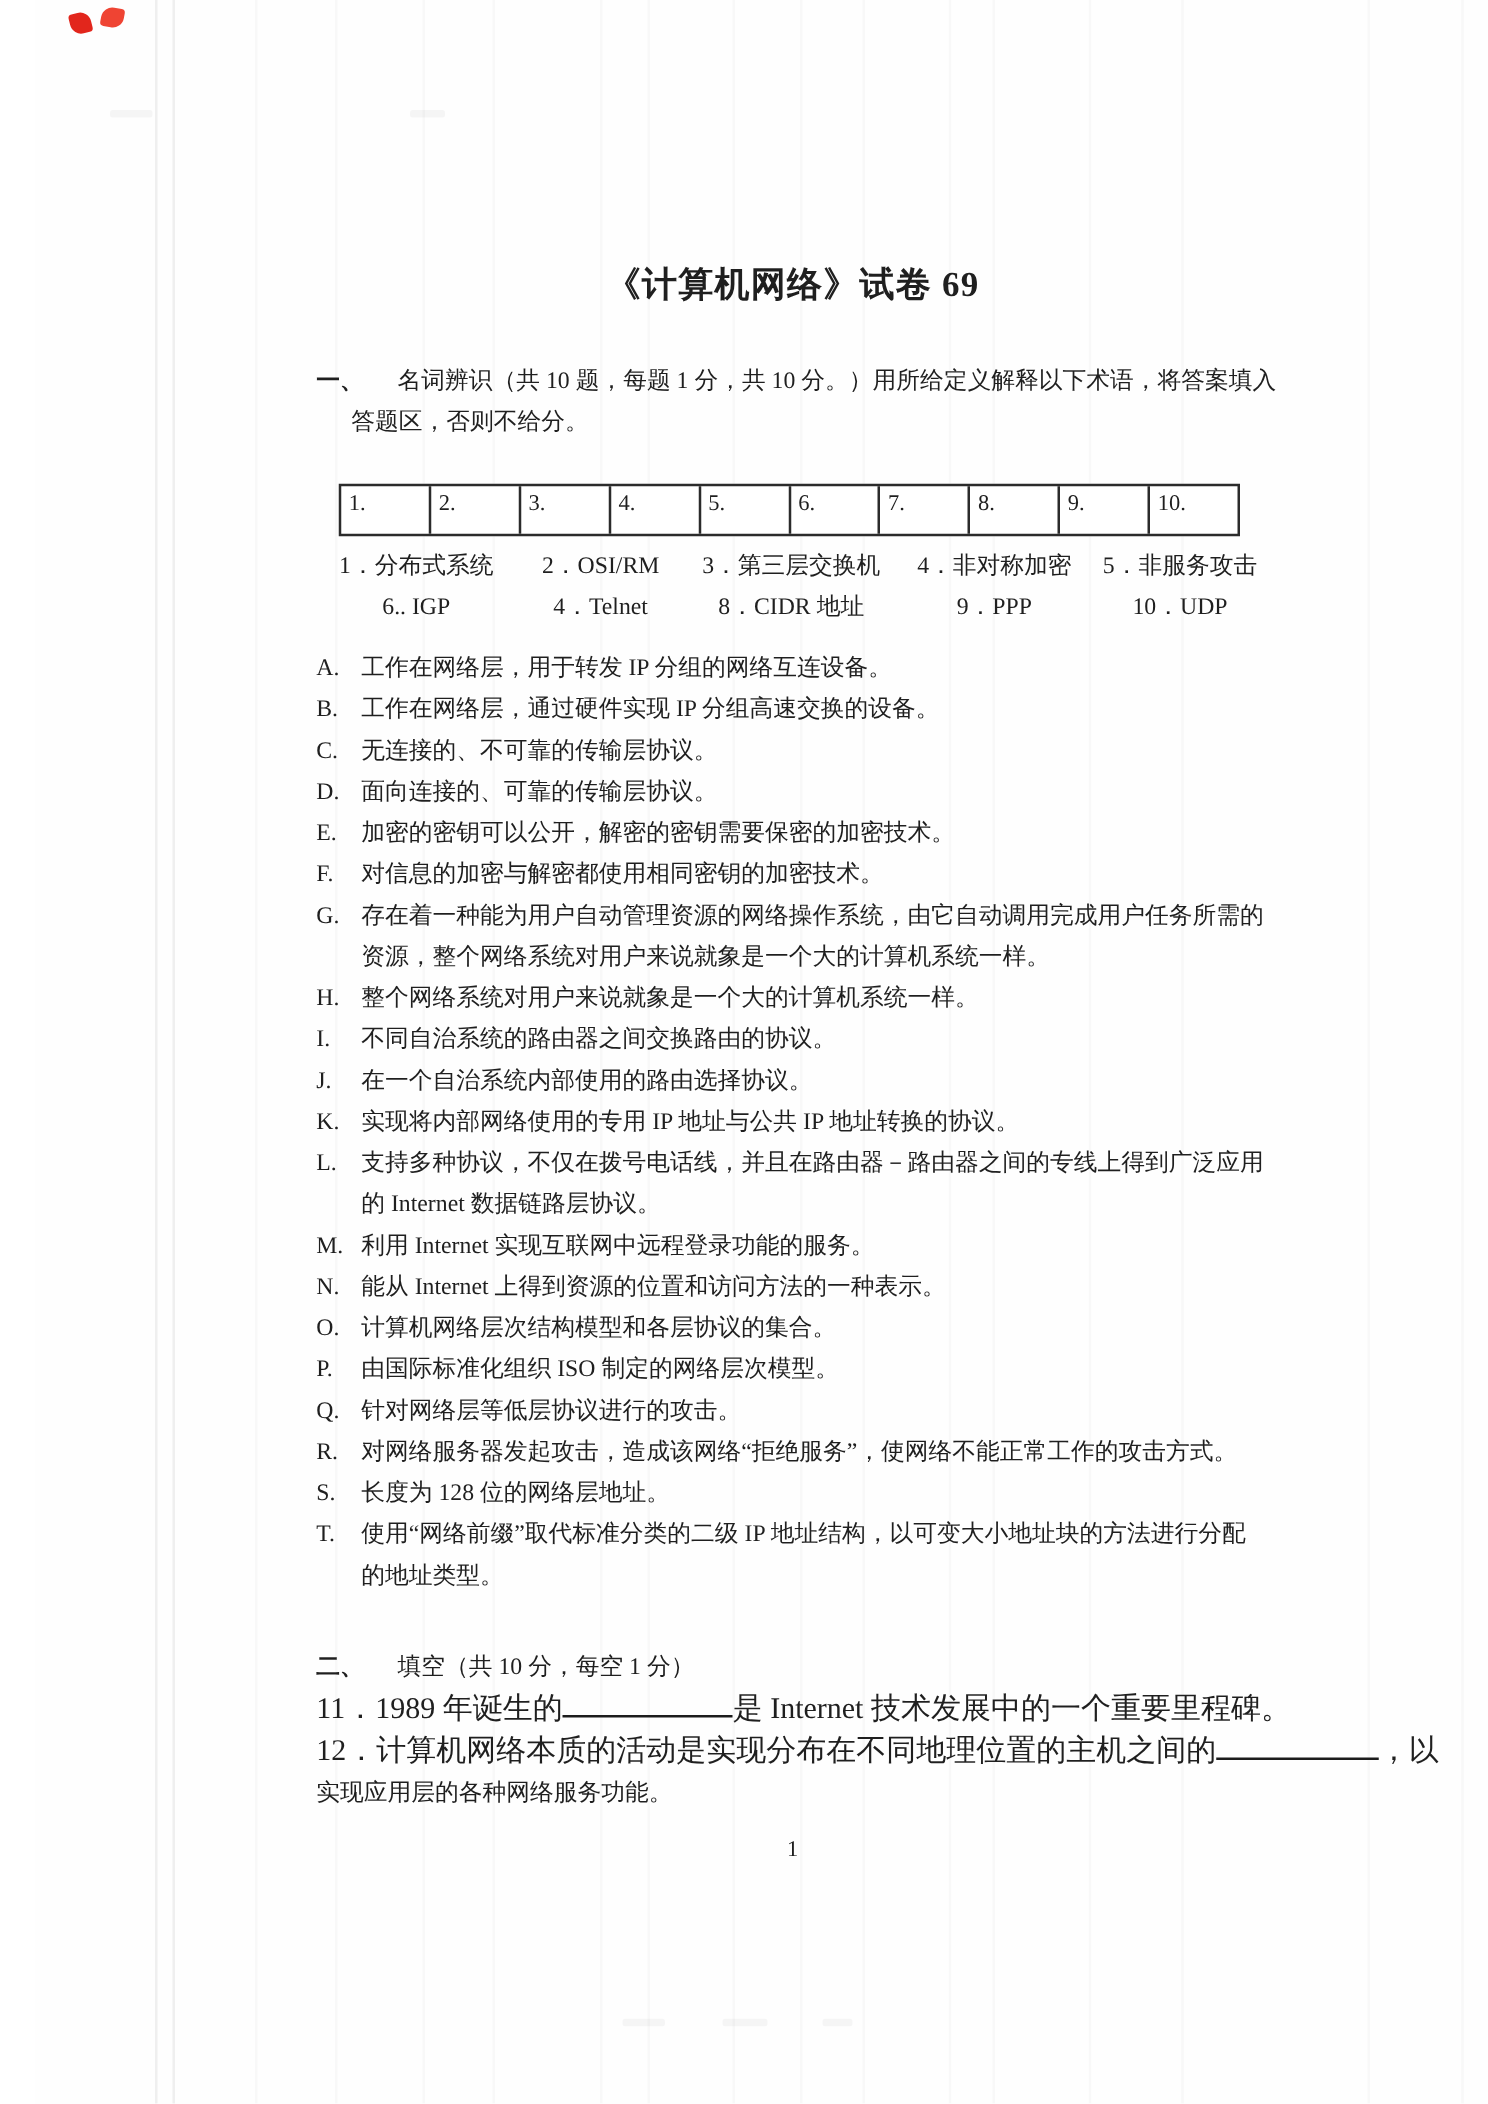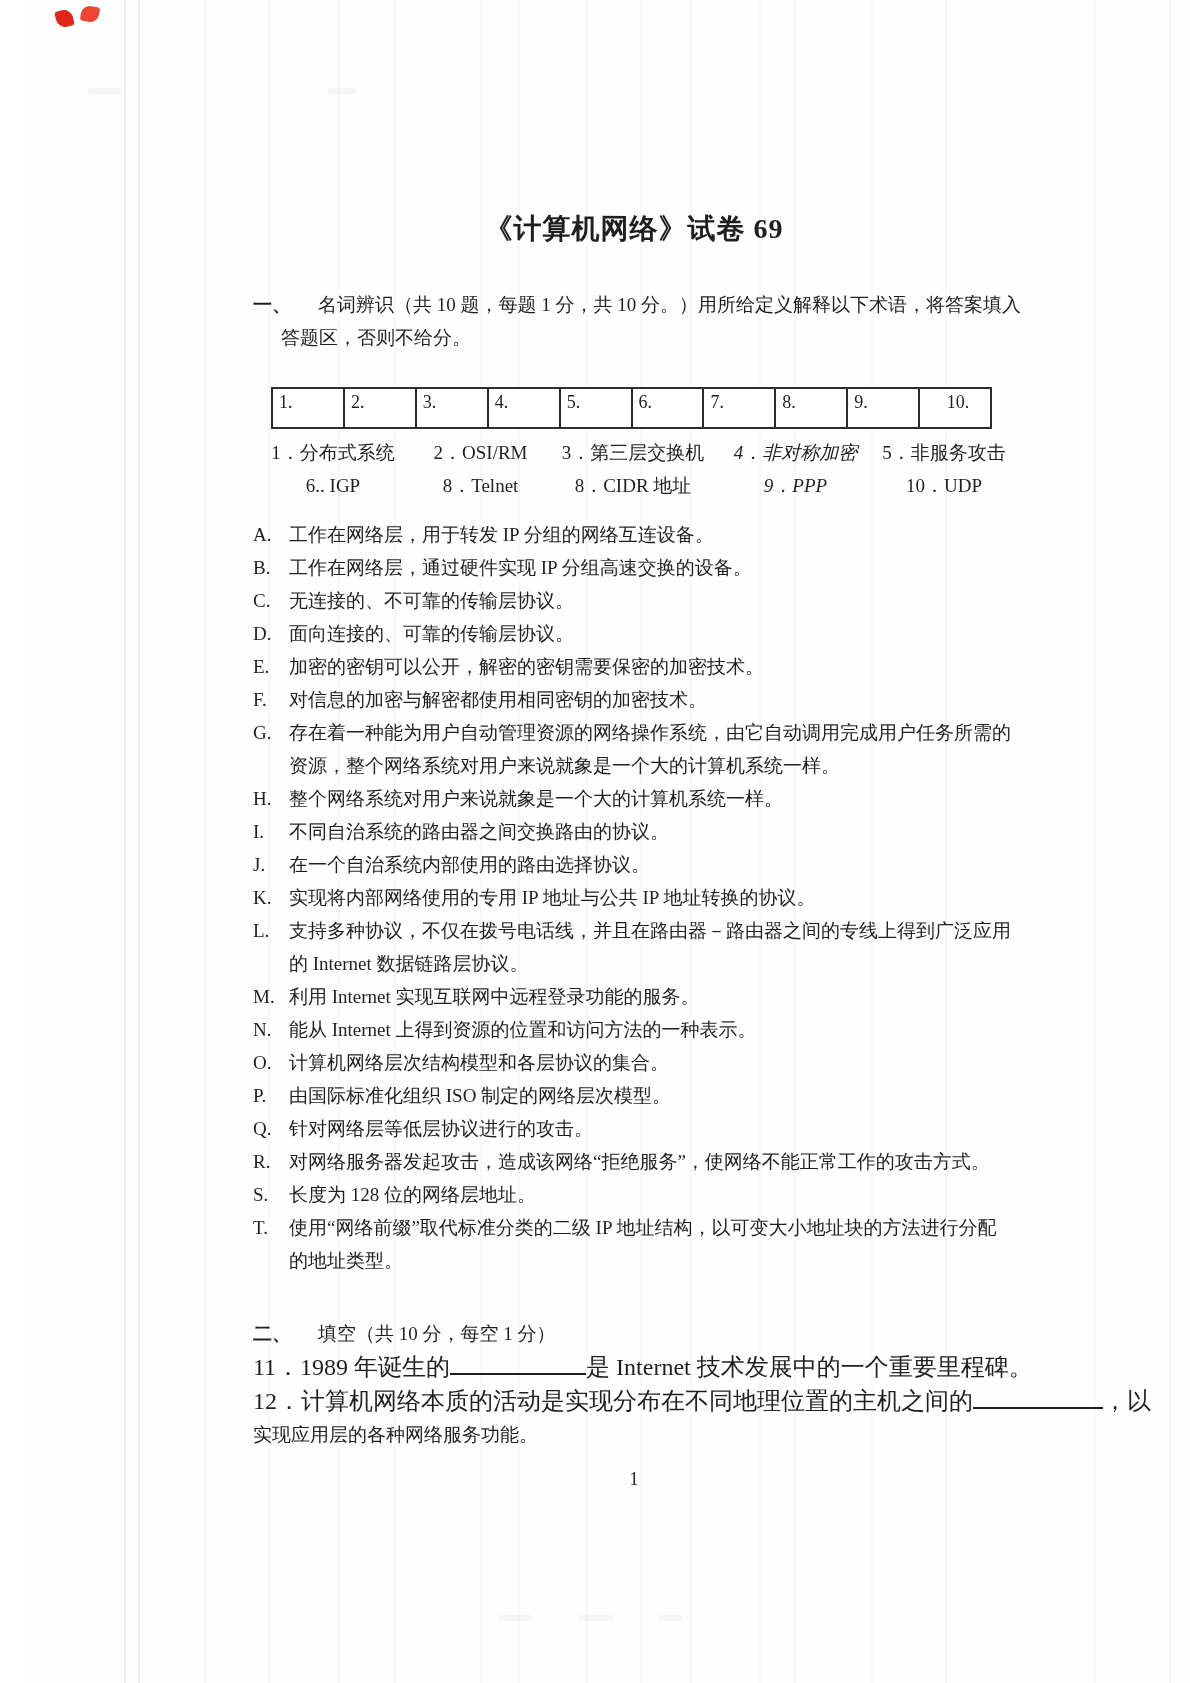--- a/index.html
+++ b/index.html
@@ -26,28 +26,28 @@
   .s-header{margin-top:42px;line-height:33px;font-size:19px;white-space:nowrap;}
   .s-header.s2{margin-top:40px;}
   .numeral{font-weight:bold;display:inline-block;width:65px;}
   .heading{font-weight:normal;}
   .s1-intro2{margin-left:28px;line-height:33px;font-size:19px;}
 
   .answer-table{margin:33px 0 0 18px;width:717px;height:38px;display:flex;
     border:2px solid #2b2b2b;box-sizing:content-box;background:#fff;}
   .cell{flex:1;border-right:2px solid #2b2b2b;font-size:18px;line-height:22px;
     padding:2px 0 0 6px;box-sizing:border-box;}
-  .cell:last-child{border-right:none;text-align:center;}
+  .cell:last-child{border-right:none;}
 
   .terms-row{display:flex;font-size:19px;line-height:33px;text-align:center;}
   .terms-row.row1{margin-top:7px;}
   .terms-row span:nth-of-type(1){width:160px;flex:none;}
   .terms-row span:nth-of-type(2){width:135px;flex:none;}
   .terms-row span:nth-of-type(3){width:170px;flex:none;}
-  .terms-row span:nth-of-type(4){width:155px;flex:none;font-style:italic;}
+  .terms-row span:nth-of-type(4){width:155px;flex:none;}
   .terms-row span:nth-of-type(5){flex:1;}
 
   .defs{margin-top:16px;font-size:19px;}
   .def-row{display:flex;line-height:33px;}
   .def-label{width:36px;flex:none;}
   .def-text{flex:1;}
 
   .q-line{font-size:24px;line-height:34px;white-space:nowrap;}
   .q-line2{font-size:19px;line-height:34px;}
   .blank{display:inline-block;height:0;border-bottom:2px solid #1c1c1c;vertical-align:baseline;}
@@ -121,21 +121,21 @@
 
     <span>1．分布式系统</span>
         <span>2．OSI/RM</span>
         <span>3．第三层交换机</span>
         <span>4．非对称加密</span>
         <span>5．非服务攻击</span>
       </div>
     <div class="terms-row row2">
 
     <span>6.. IGP</span>
-        <span>8．Telnet</span>
+        <span>4．Telnet</span>
         <span>8．CIDR 地址</span>
         <span>9．PPP</span>
         <span>10．UDP</span>
       </div>
 
     <div class="defs">
 
         <div class="def-row">
           <span class="def-label">A.</span>
           <span class="def-text">工作在网络层，用于转发 IP 分组的网络互连设备。</span>

